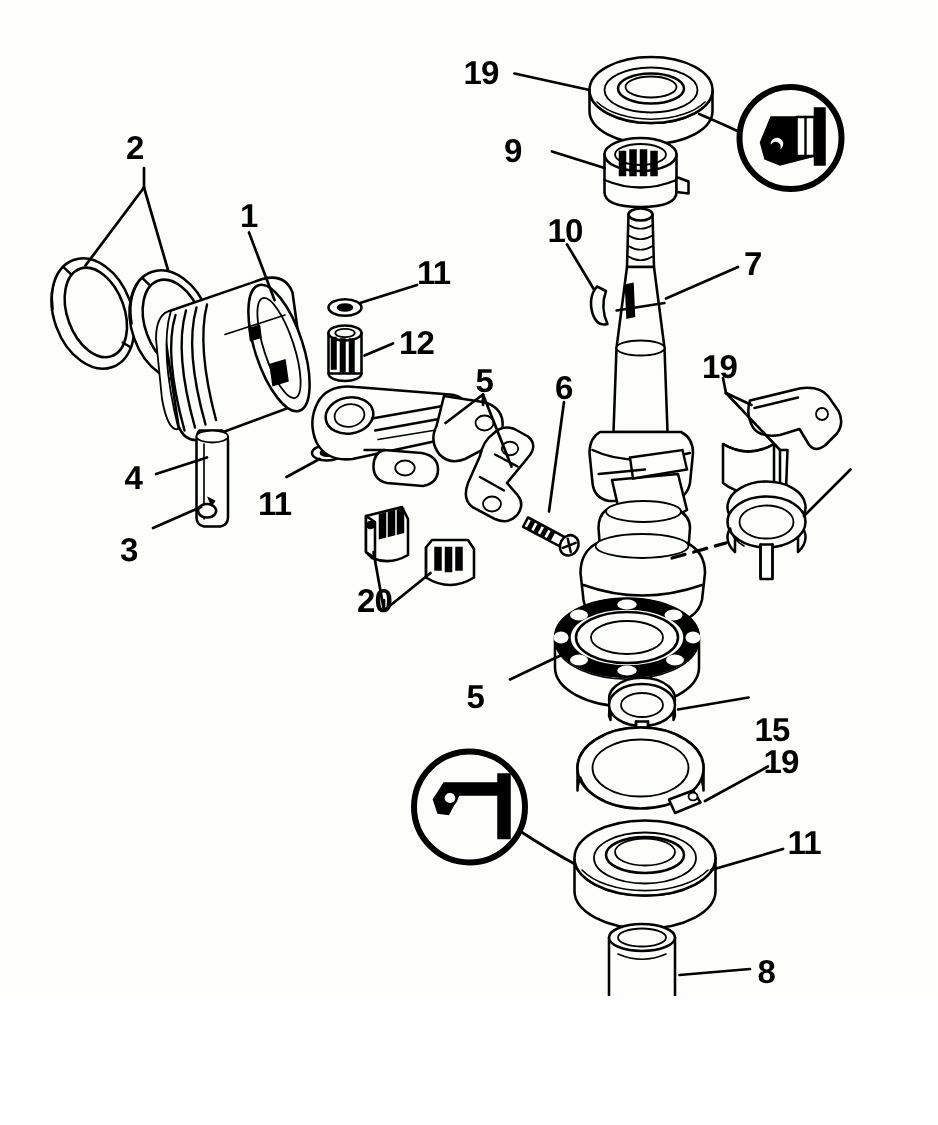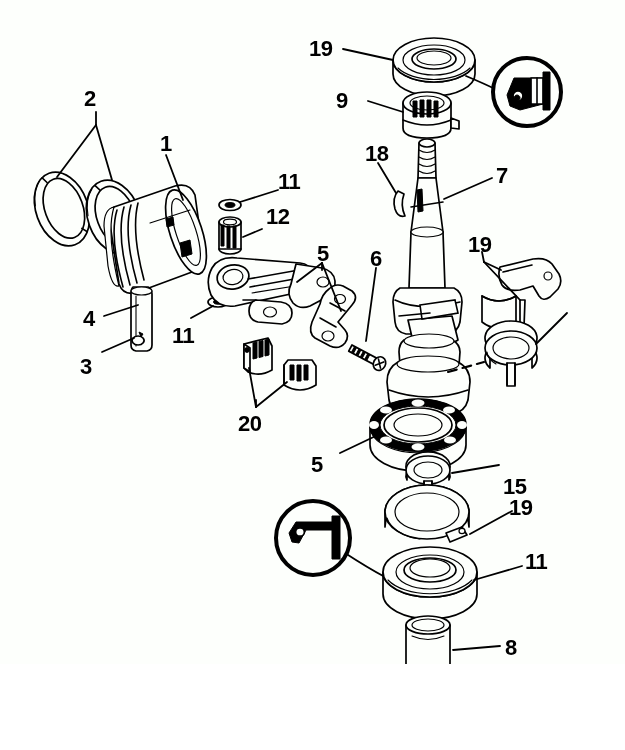--- a/index.html
+++ b/index.html
@@ -481,36 +481,36 @@
       <path class="leader" d="M 512,511 L 470,534"></path>
 
       <path class="leader" d="M 522,566 L 474,580"></path>
 
       <path class="leader" d="M 500,646 L 453,650"></path>
     </g>
   </svg>
 
   <div class="callnum" style="left:309px; top:38px;">19</div>
   <div class="callnum" style="left:336px; top:90px;">9</div>
-  <div class="callnum" style="left:365px; top:143px;">18</div>
+  <div class="callnum" style="left:365px; top:143px;">10</div>
   <div class="callnum" style="left:496px; top:165px;">7</div>
   <div class="callnum" style="left:468px; top:234px;">19</div>
   <div class="callnum" style="left:562px; top:297px;"></div>
 
   <div class="callnum" style="left:84px;  top:88px;">2</div>
   <div class="callnum" style="left:160px; top:133px;">1</div>
   <div class="callnum" style="left:278px; top:171px;">11</div>
-  <div class="callnum" style="left:266px; top:206px;text-align:center;">12</div>
+  <div class="callnum" style="left:266px; top:218px;text-align:center;">12</div>
   <div class="callnum" style="left:317px; top:243px;">5</div>
   <div class="callnum" style="left:370px; top:248px;">6</div>
 
   <div class="callnum" style="left:83px;  top:308px;">4</div>
   <div class="callnum" style="left:172px; top:325px;">11</div>
   <div class="callnum" style="left:80px;  top:356px;">3</div>
-  <div class="callnum" style="left:238px; top:413px;">20</div>
+  <div class="callnum" style="left:238px; top:390px;">20</div>
 
   <div class="callnum" style="left:311px; top:454px;">5</div>
   <div class="callnum" style="left:503px; top:455px;margin-top:21px;">15</div>
   <div class="callnum" style="left:509px; top:497px;">19</div>
   <div class="callnum" style="left:525px; top:551px;">11</div>
   <div class="callnum" style="left:505px; top:637px;">8</div>
 
   <div id="footer-partnum">PCA0235D</div>
   <div id="footer-date">2-92</div>
 

